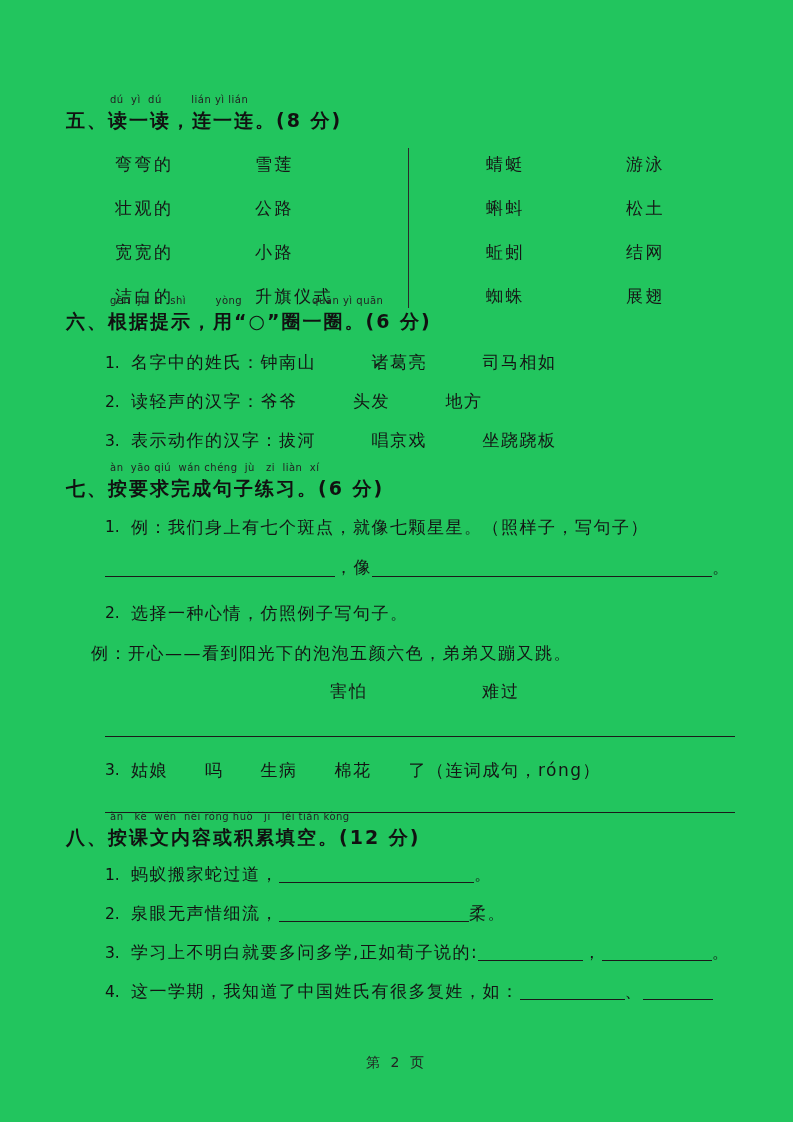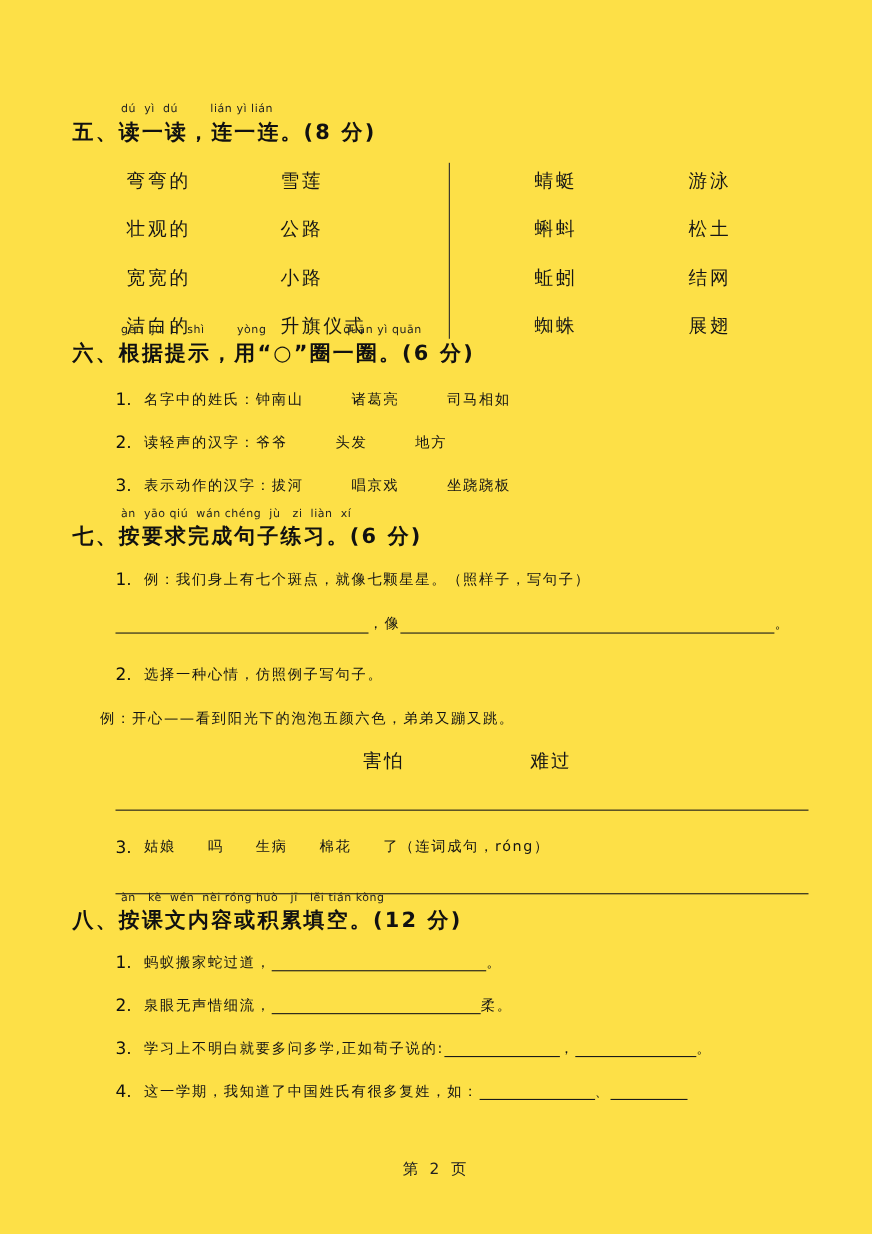--- a/index.html
+++ b/index.html
@@ -2,21 +2,21 @@
 <html><head>
 <meta charset="utf-8">
 <title>语文试卷 第2页</title>
 <style>
   * { box-sizing: border-box; }
   html,body { margin:0; padding:0; background:#ffffff; }
   .page {
     position: relative;
     width: 793px;
     height: 1122px;
-    background: #fde047;
+    background: #22c55e;
     color: #161616;
     font-family: "DejaVu Sans", sans-serif;
     overflow: hidden;
   }
   section { position: absolute; left: 66px; right: 58px; }
   #sec5 { top: 93px; }
   #sec6 { top: 294px; }
   #sec7 { top: 461px; }
   #sec8 { top: 810px; }
 
@@ -47,21 +47,21 @@
   .mg-left  .cell-a { margin-left: 49px; width: 140px; }
   .mg-left  .cell-b { flex: 1; }
   .mg-right .cell-a { margin-left: 77px; width: 140px; }
   .mg-right .cell-b { flex: 1; }
   .match-divider { width: 0; border-left: 1.3px solid #2a2a2a; margin: 6px 0 10px 0; }
 
   
   .items { margin-top: 8px; }
   .item-row { display: flex; align-items: center; height: 39px; margin-left: 39px; }
   .num { width: 26px; flex-shrink: 0; font-size: 15.5px; color: #111; }
-  .itext { font-size: 13px; letter-spacing: 1.5px; white-space: pre; color: #141414; }
+  .itext { font-size: 17px; letter-spacing: 1.5px; white-space: pre; color: #141414; }
 
   
   .s7-content { margin-left: 39px; }
   .s7-row { display: flex; align-items: center; height: 30px; }
   .fill-line { margin-top: 14px; height: 26px; font-size: 17px; letter-spacing: 1px; white-space: nowrap; }
   .example-row { margin-top: 10px; margin-left: -14px; height: 30px; display: flex; align-items: center; }
   .choice-row { margin-top: 12px; height: 30px; display: flex; align-items: flex-start; padding-left: 225px; }
   .choice { font-size: 17px; letter-spacing: 2px; }
   .choice + .choice { margin-left: 114px; }
   .answer-line { height: 0; border-bottom: 1.5px solid #1a1a1a; width: 100%; }

